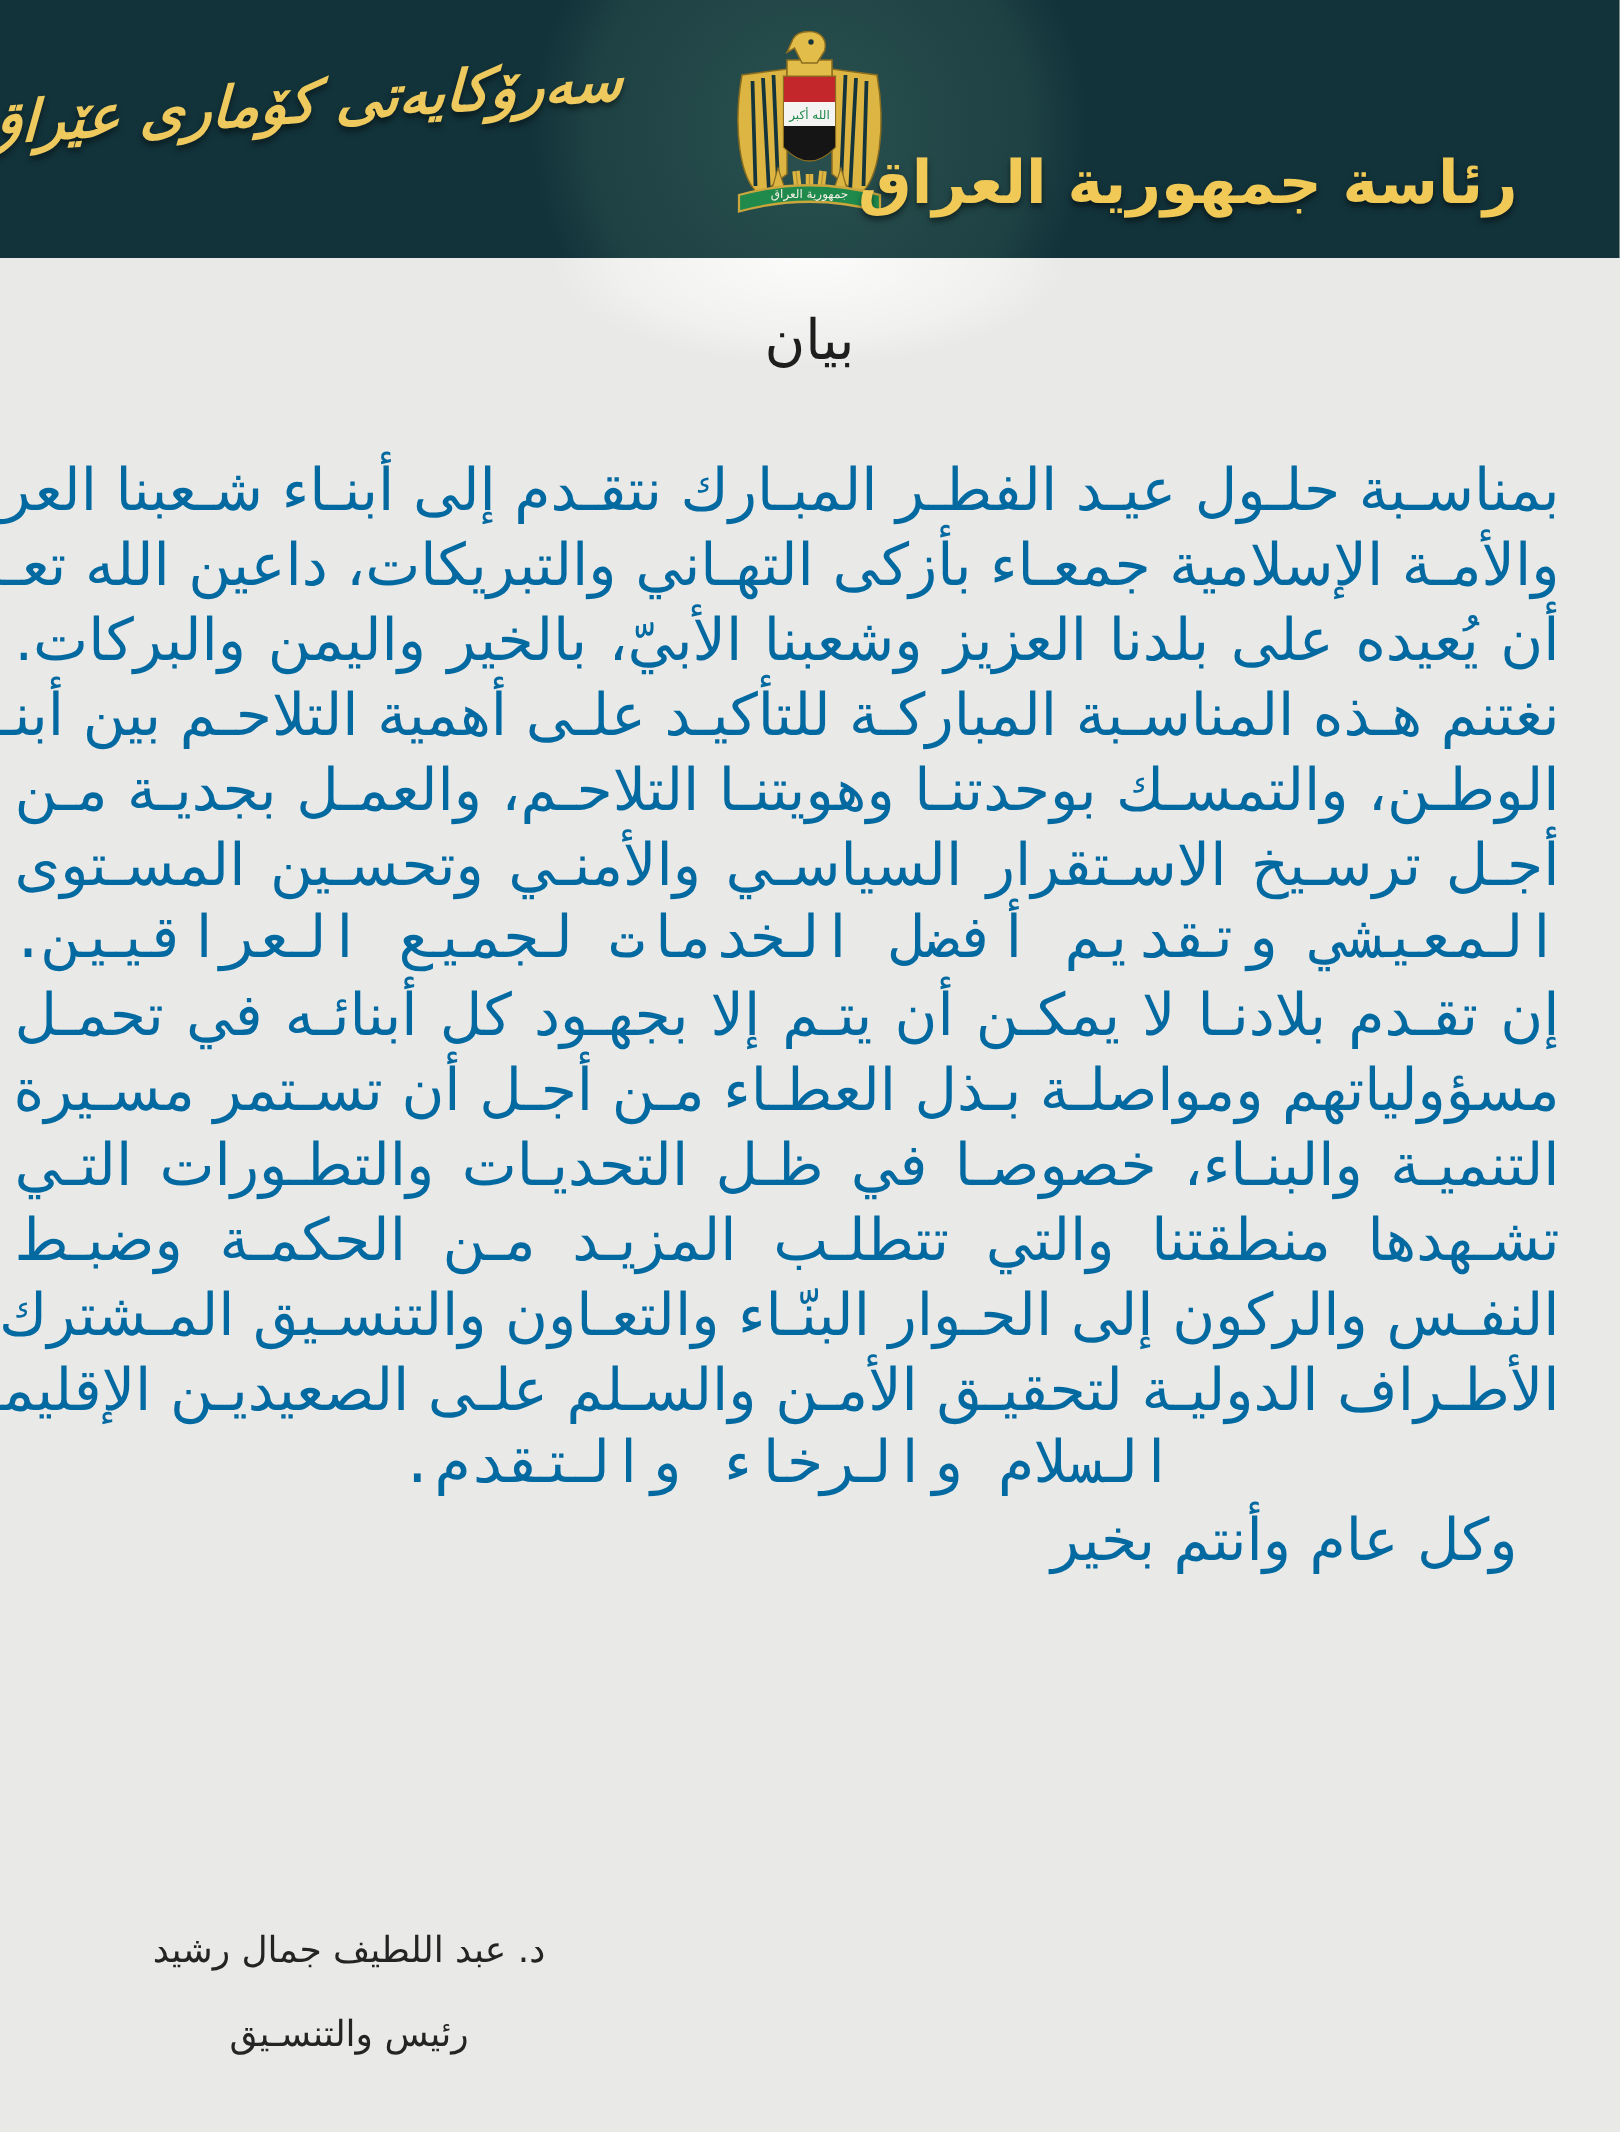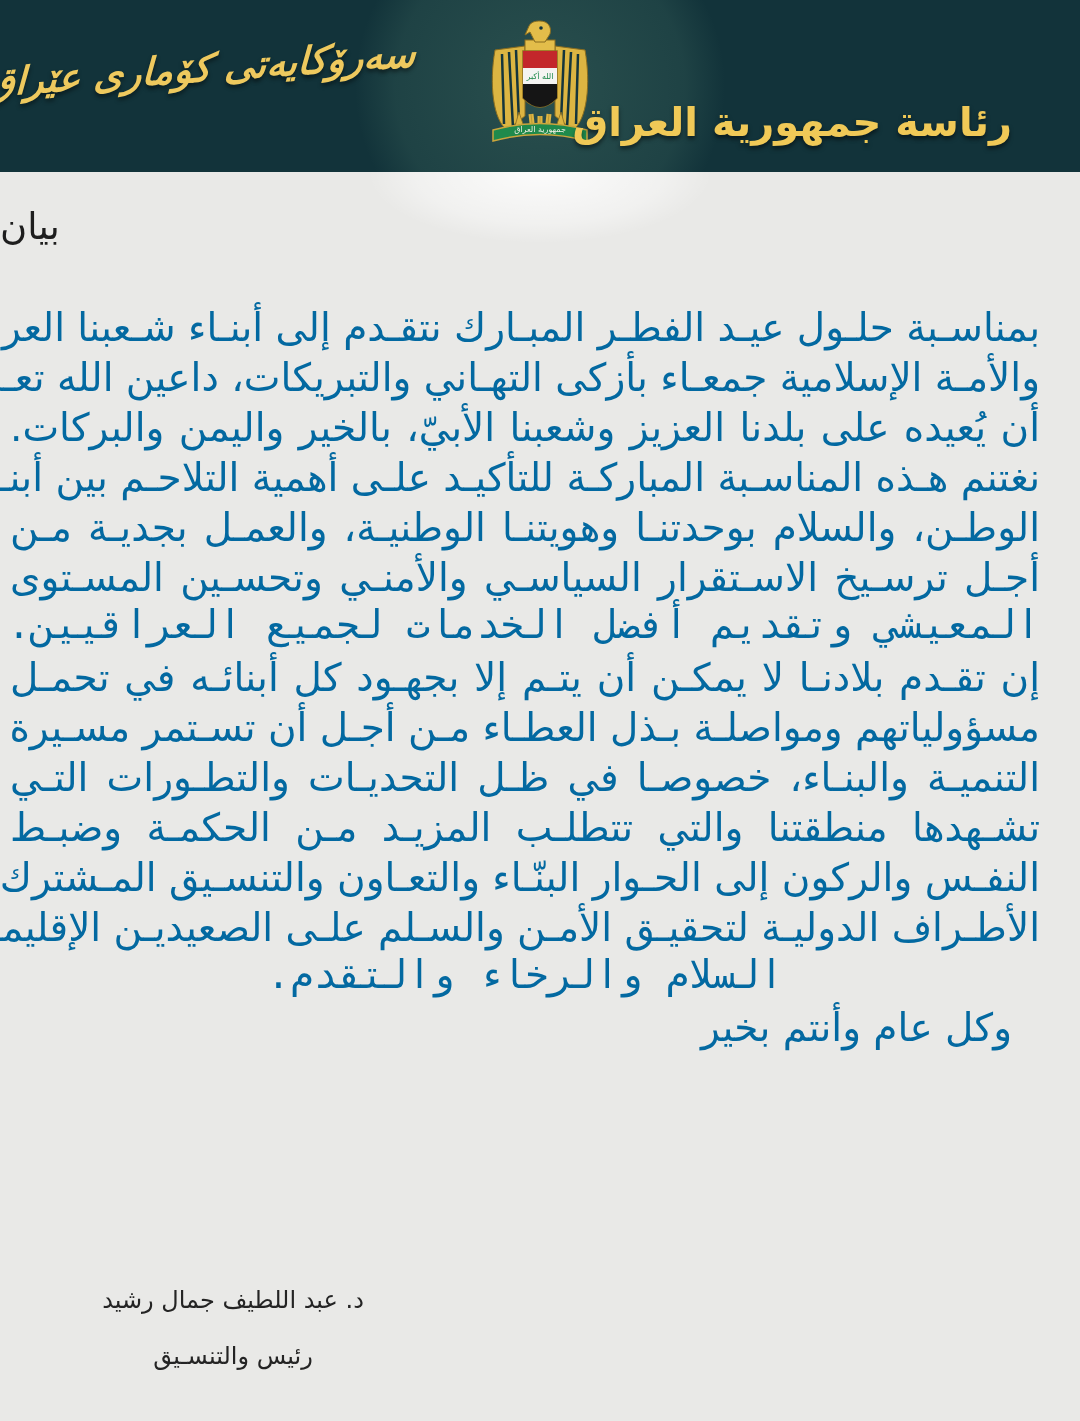--- a/index.html
+++ b/index.html
@@ -44,21 +44,21 @@
   }
   
   .banner-glow{
     position:absolute;top:172px;left:0;width:1080px;height:130px;
     background:radial-gradient(ellipse 230px 95px at 540px 0px, rgba(255,255,255,0.85) 0%, rgba(255,255,255,0.35) 55%, rgba(255,255,255,0) 75%);
     pointer-events:none;
   }
   
   .doc-title{
     position:absolute;top:205px;left:0;width:1080px;
-    text-align:left;
+    text-align:center;
     font-size:37px;color:#1e1e1e;
   }
   .text-block{
     position:absolute;top:303px;right:0;left:0;
     padding:0 40px 0 10px; 
     color:#0369a1;
     font-size:39px;
   }
   .line{
     height:50px;line-height:50px;
@@ -133,21 +133,21 @@
 
   <div class="banner-glow"></div>
 
   <div class="doc-title">بيان</div>
 
   <div class="text-block">
     <div class="line">بمناسـبة حلـول عيـد الفطـر المبـارك نتقـدم إلى أبنـاء شـعبنا العراقـي</div>
     <div class="line">والأمـة الإسلامية جمعـاء بأزكى التهـاني والتبريكات، داعين الله تعـالى</div>
     <div class="line">أن يُعيده على بلدنا العزيز وشعبنا الأبيّ، بالخير واليمن والبركات.</div>
     <div class="line">نغتنم هـذه المناسـبة المباركـة للتأكيـد علـى أهمية التلاحـم بين أبنـاء</div>
-    <div class="line">الوطـن، والسلام بوحدتنـا وهويتنـا الوطنيـة، والعمـل بجديـة مـن</div>
+    <div class="line">الوطـن، والتمسـك بوحدتنـا وهويتنـا التلاحـم، والعمـل بجديـة مـن</div>
     <div class="line">أجـل ترسـيخ الاسـتقرار السياسـي والأمنـي وتحسـين المسـتوى</div>
     <div class="line c">المعيشي وتقديم أفضل الخدمات لجميع العراقيين.</div>
     <div class="line">إن تقـدم بلادنـا لا يمكـن أن يتـم إلا بجهـود كل أبنائـه في تحمـل</div>
     <div class="line">مسؤولياتهم ومواصلـة بـذل العطـاء مـن أجـل أن تسـتمر مسـيرة</div>
     <div class="line">التنميـة والبنـاء، خصوصـا في ظـل التحديـات والتطـورات التـي</div>
     <div class="line">تشـهدها منطقتنا والتي تتطلـب المزيـد مـن الحكمـة وضبـط</div>
     <div class="line">النفـس والركون إلى الحـوار البنّـاء والتعـاون والتنسـيق المـشترك بين</div>
     <div class="line">الأطـراف الدوليـة لتحقيـق الأمـن والسـلم علـى الصعيديـن الإقليمـي</div>
     <div class="line c">السلام والرخاء والتقدم.</div>
     <div class="line r pr64">وكل عام وأنتم بخير</div>

